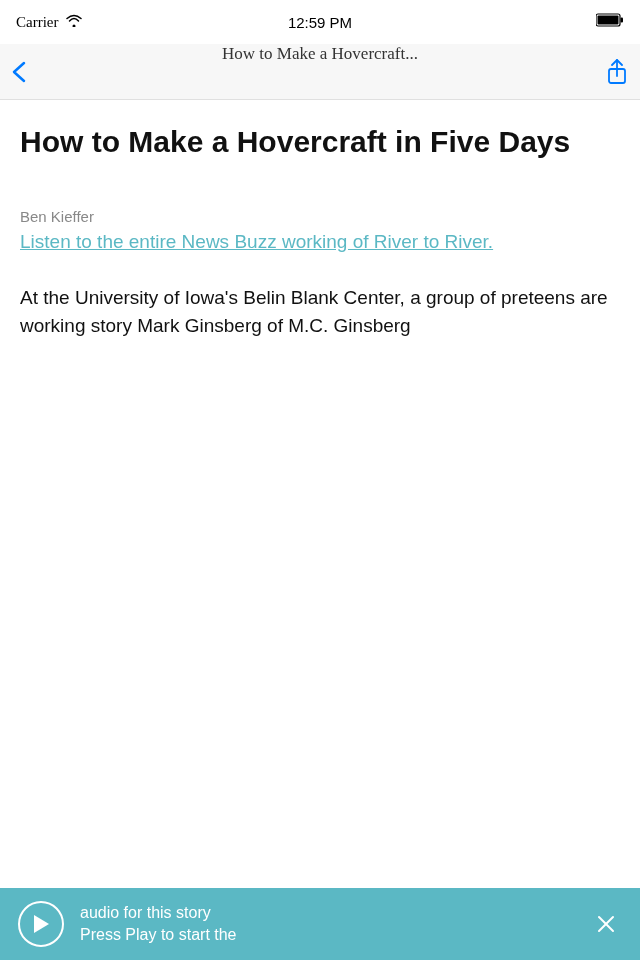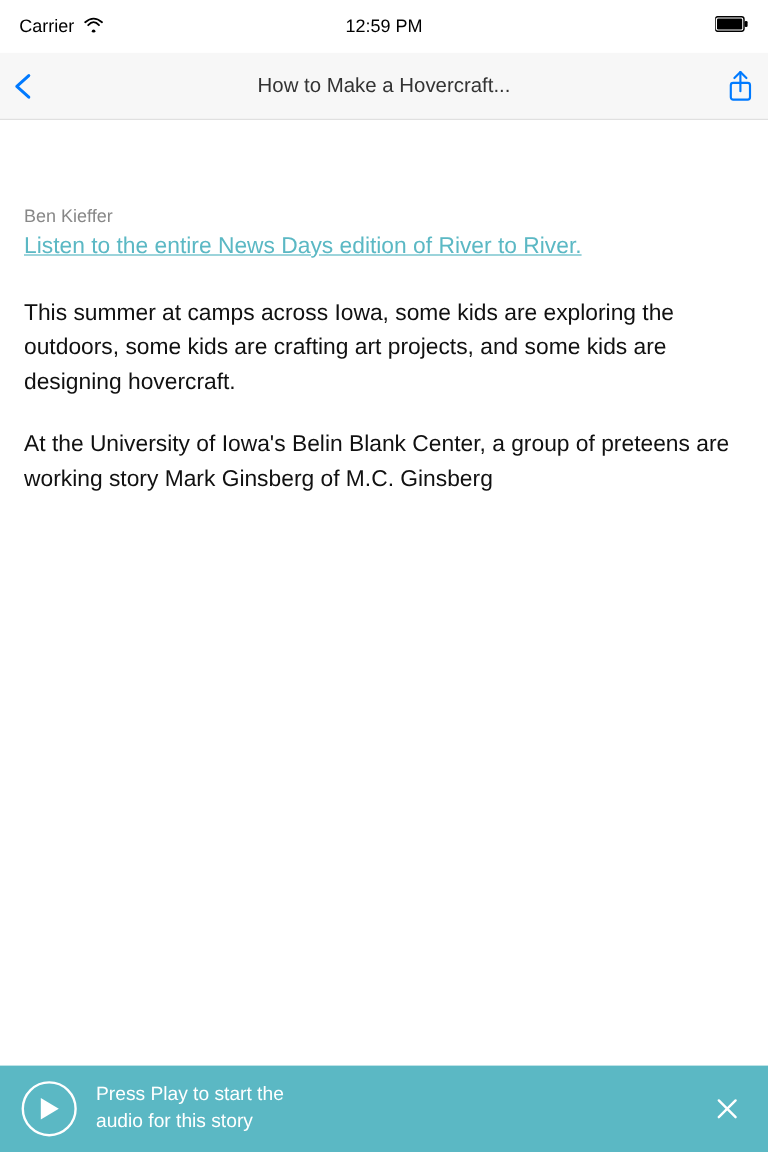--- a/index.html
+++ b/index.html
@@ -17,47 +17,48 @@
     .status-bar {
       display: flex;
       justify-content: space-between;
       align-items: center;
       padding: 0 16px;
       height: 44px;
       background: #fff;
     }
     .status-left {
       display: flex;
-      align-items: flex-end;
+      align-items: flex-start;
       gap: 8px;
       font-size: 15px;
       font-weight: 500;
+      font-family: Liberation Serif, serif;
     }
     .status-center {
       font-size: 15px;
       font-weight: 500;
       position: absolute;
       left: 50%;
       transform: translateX(-50%);
     }
     .status-right {
       display: flex;
       align-items: center;
       gap: 6px;
     }
 
     
     .nav-bar {
       display: flex;
       justify-content: space-between;
-      align-items: center;
       height: 56px;
       border-bottom: 1px solid #e0e0e0;
       padding: 0 12px;
       background: #f7f7f7;
+      font-family: Liberation Serif, serif;
     }
     .nav-back {
       display: flex;
       align-items: center;
       width: 44px;
       cursor: pointer;
     }
     .nav-title {
       font-size: 17px;
       font-weight: 400;
@@ -197,37 +198,37 @@
   <div class="nav-share">
     <svg width="22" height="26" viewBox="0 0 22 26">
       <rect x="3" y="10" width="16" height="14" rx="2" fill="none" stroke="#007aff" stroke-width="1.8"></rect>
       <line x1="11" y1="1" x2="11" y2="17" stroke="#007aff" stroke-width="1.8" stroke-linecap="round"></line>
       <polyline points="6,6 11,1 16,6" fill="none" stroke="#007aff" stroke-width="1.8" stroke-linecap="round" stroke-linejoin="round"></polyline>
     </svg>
   </div>
 </div>
 
 <div class="article-content">
+  <h1 class="article-title">How to Make a Hovercraft in Five Days</h1>
   <div class="article-author">Ben Kieffer</div>
-  <a class="article-link">Listen to the entire News Days edition of River to River.</a>
+  <a class="article-link">Listen to the entire News Buzz working of River to River.</a>
   <div class="article-body">
-    <p>This summer at camps across Iowa, some kids are exploring the outdoors, some kids are crafting art projects, and some kids are designing hovercraft.</p>
     <p>At the University of Iowa's Belin Blank Center, a group of preteens are working story Mark Ginsberg of M.C. Ginsberg</p>
   </div>
 </div>
 
 <div class="audio-bar">
   <div class="audio-play-btn">
     <svg width="18" height="20" viewBox="0 0 18 20">
       <polygon points="2,1 17,10 2,19" fill="#fff"></polygon>
     </svg>
   </div>
   <div class="audio-text">
+    <div>audio for this story</div>
     <div>Press Play to start the</div>
-    <div>audio for this story</div>
   </div>
   <div class="audio-close">
     <svg width="18" height="18" viewBox="0 0 18 18">
       <line x1="2" y1="2" x2="16" y2="16" stroke="#fff" stroke-width="2" stroke-linecap="round"></line>
       <line x1="16" y1="2" x2="2" y2="16" stroke="#fff" stroke-width="2" stroke-linecap="round"></line>
     </svg>
   </div>
 </div>
 
 </body></html>

